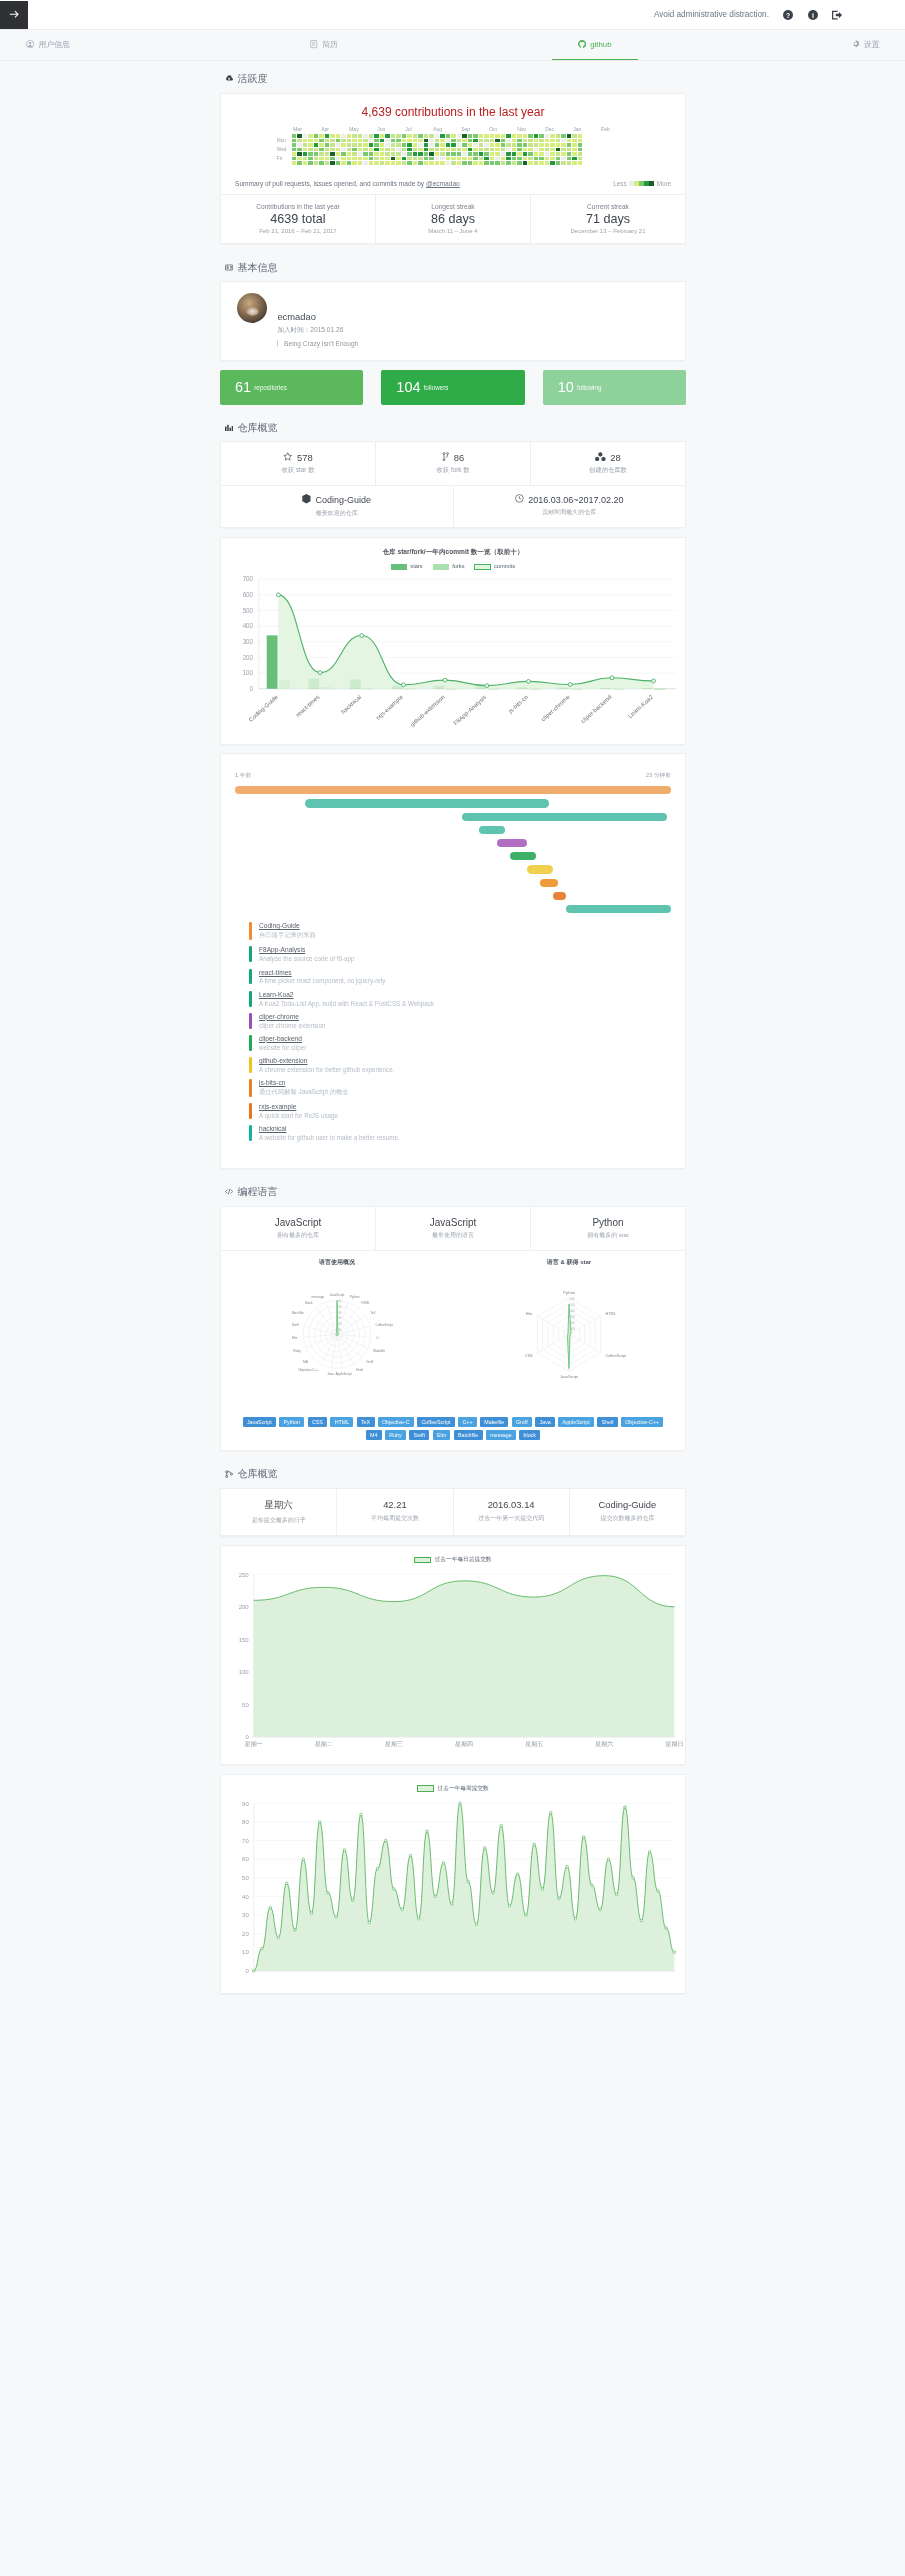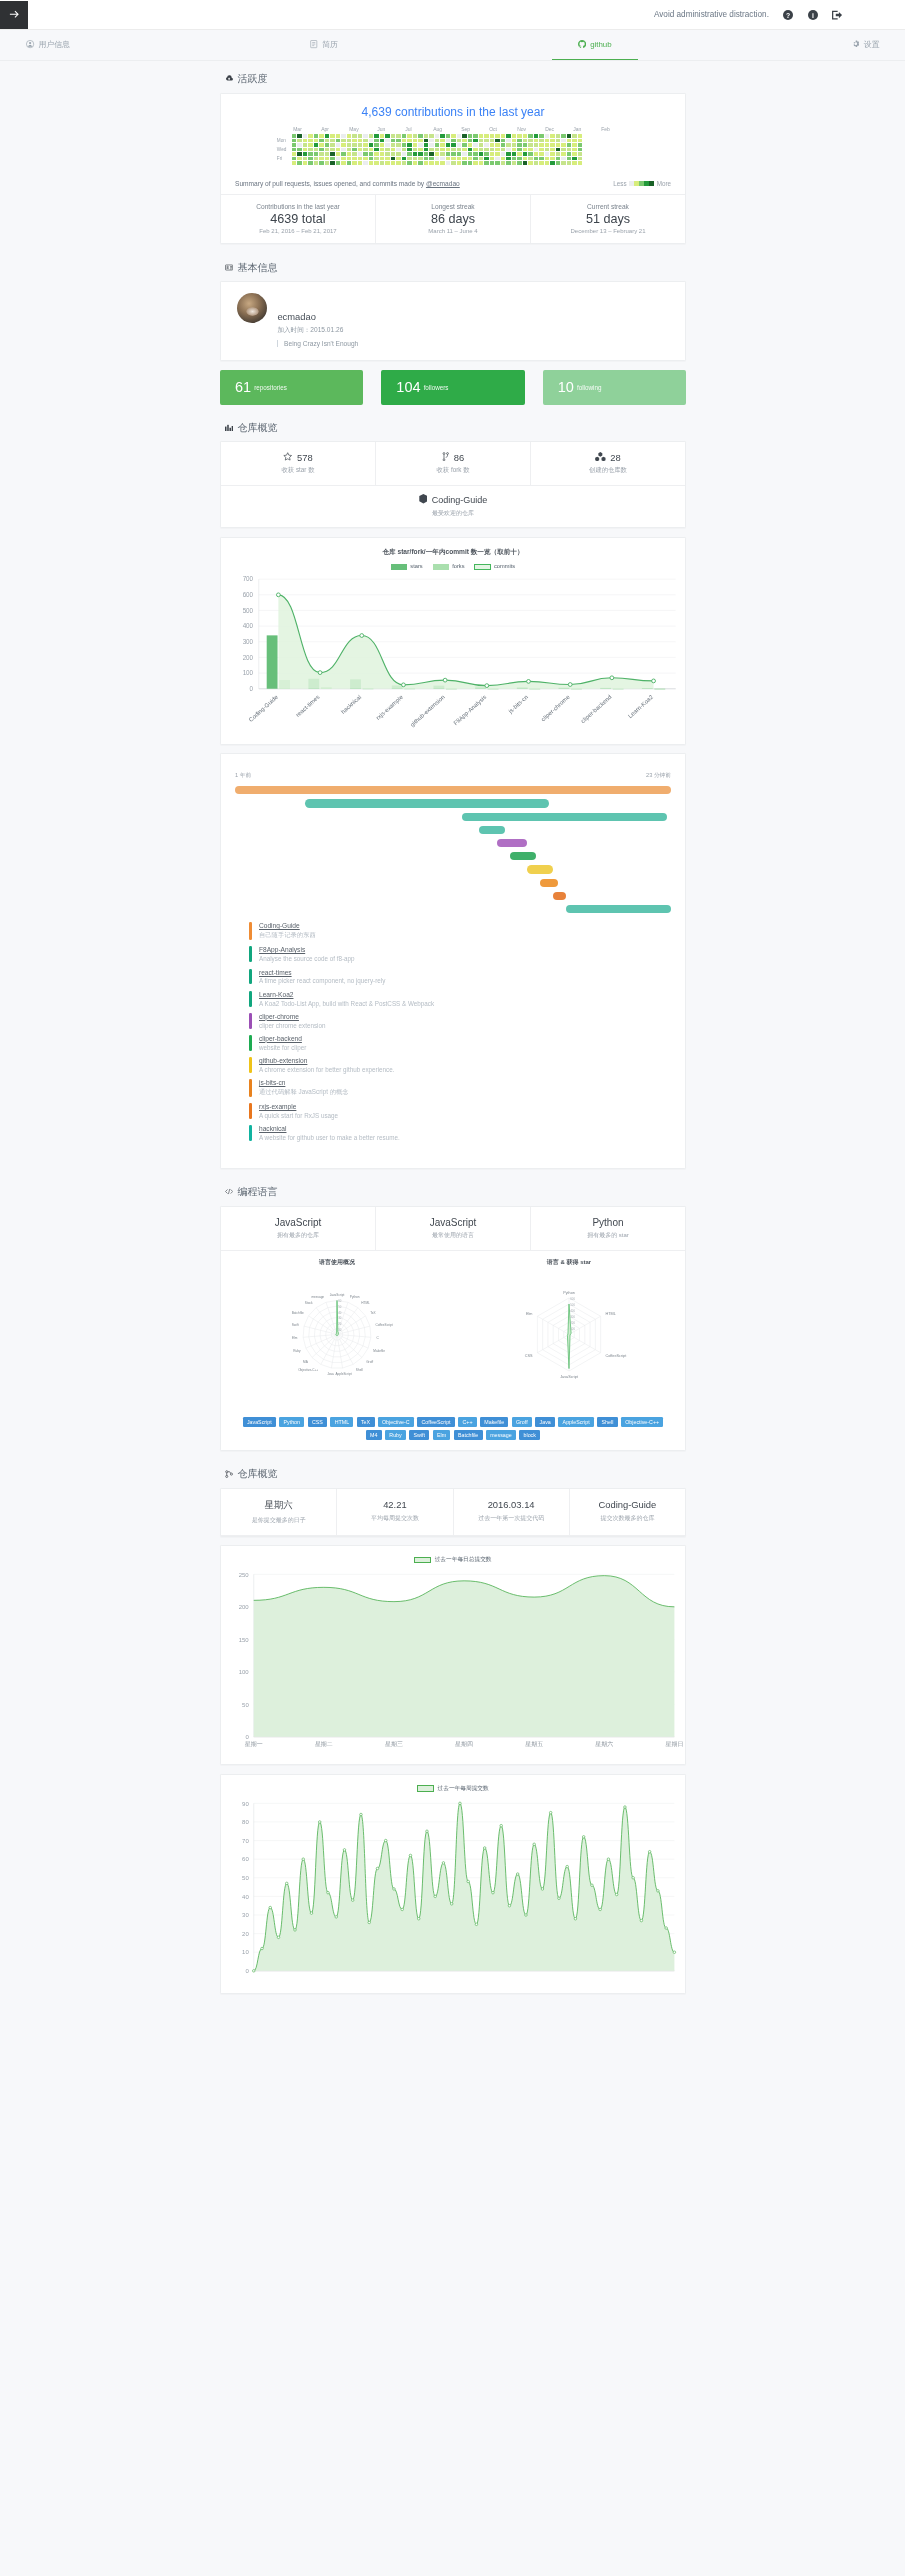--- a/index.html
+++ b/index.html
@@ -77,21 +77,21 @@
     background: #fff;
     border: 0.6px solid #eceef0;
     border-radius: 1.3px;
     box-shadow: 0 0.6px 1.3px rgba(0,0,0,0.025);
   }
 
   
   .contrib-title {
     text-align: center;
     font-size: 12px;
-    color: #3b82f6;
+    color: #b91c1c;
     font-weight: 400;
     padding: 11.3px 0 7.5px 0;
   }
   .cal-wrap { padding: 0 14px 0 14px; display:flex; justify-content:center; }
   .cal-inner { }
   .cal-months {
     display: flex;
     margin-left: 16.4px;
     font-size: 5px;
     color: #9aa2ab;
@@ -842,21 +842,21 @@
         <div class="s-val">4639 total</div>
         <div class="s-sub">Feb 21, 2016 – Feb 21, 2017</div>
       </div>
       <div class="streak">
         <div class="s-lab">Longest streak</div>
         <div class="s-val">86 days</div>
         <div class="s-sub">March 11 – June 4</div>
       </div>
       <div class="streak">
         <div class="s-lab">Current streak</div>
-        <div class="s-val">51 days</div>
+        <div class="s-val">71 days</div>
         <div class="s-sub">December 13 – February 21</div>
       </div>
     </div>
   </div>
 </div>
 
 <div class="section">
   <div class="sec-head">
     <span class="shicon">
       <svg width="8.8" height="7" viewBox="0 0 16 12" fill="none" stroke="#3b4148" stroke-width="1.2">
@@ -942,20 +942,30 @@
     </div>
     <div class="repo-mid">
       <div class="repo-mid-cell">
         <div class="rm-val">
           <span><svg width="8.8" height="9.4" viewBox="0 0 14 16" fill="#40474f">
                   <path d="M7 0L0 3.6v8.8L7 16l7-3.6V3.6z"></path>
                 </svg></span>
           <span>Coding-Guide</span>
         </div>
         <div class="rm-lab">最受欢迎的仓库</div>
+      </div>
+      <div class="repo-mid-cell">
+        <div class="rm-val">
+          <span><svg width="8.8" height="8.8" viewBox="0 0 16 16" fill="none" stroke="#40474f" stroke-width="1.2">
+                  <circle cx="8" cy="8" r="7"></circle>
+                  <path d="M8 3.8V8l3 1.8"></path>
+                </svg></span>
+          <span>2016.03.06~2017.02.20</span>
+        </div>
+        <div class="rm-lab">贡献时间最久的仓库</div>
       </div>
     </div>
   </div>
 
   <div class="card chartcard">
     <div class="chart-title">仓库 star/fork/一年内commit 数一览（取前十）</div>
     <div class="chart-legend">
       <span><i class="box lg-stars"></i><span>stars</span></span>
       <span><i class="box lg-forks"></i><span>forks</span></span>
       <span><i class="box lg-commits"></i><span>commits</span></span>

